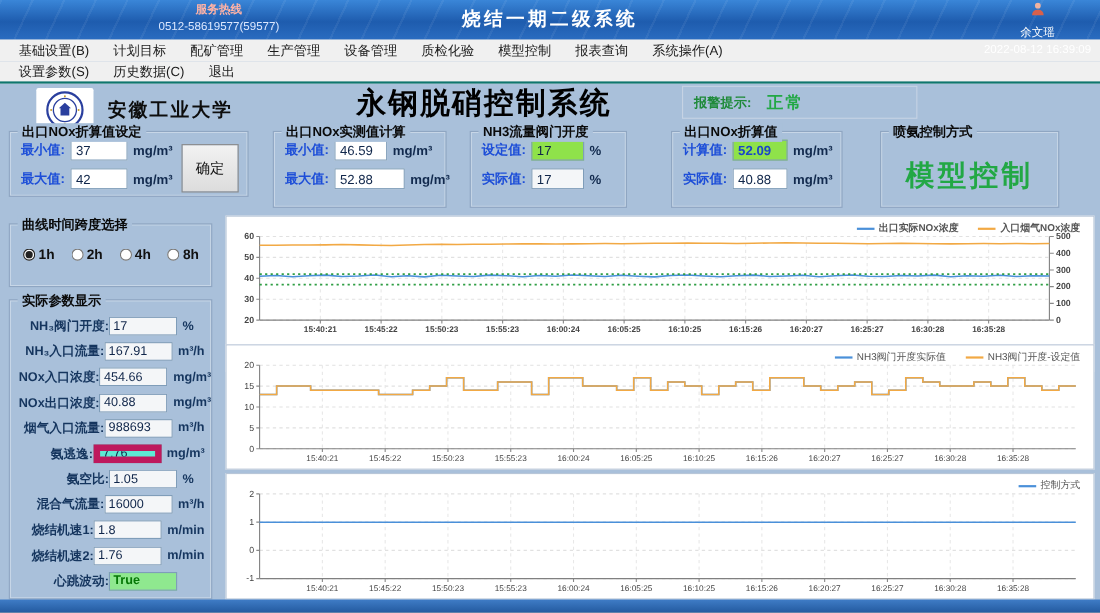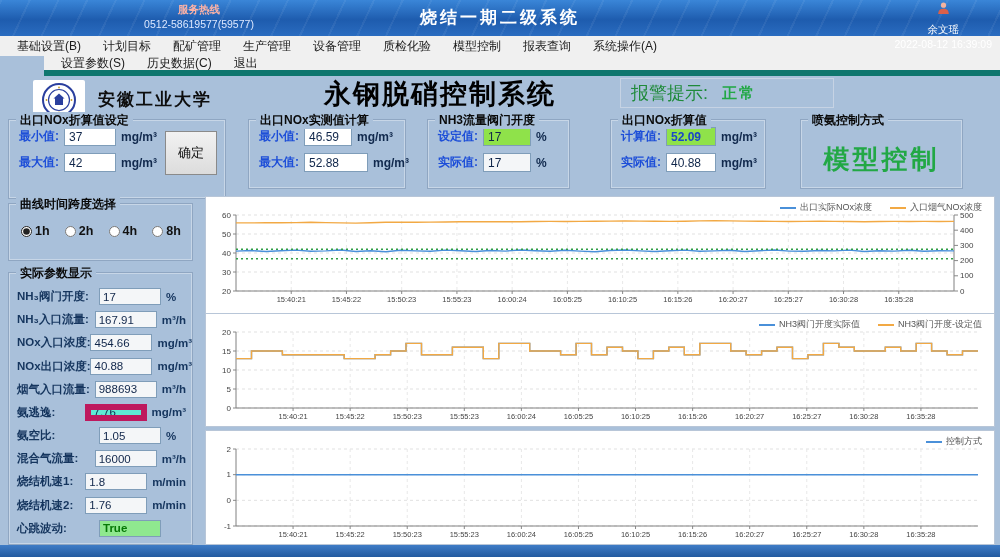--- a/index.html
+++ b/index.html
@@ -17,32 +17,32 @@
   .hotline .hl2{color:#dce8ff;font-size:10.5px;}
   .apptitle{position:absolute;left:0;right:0;top:0;height:36px;line-height:36px;text-align:center;
     color:#fff;font-size:17px;font-weight:bold;letter-spacing:3px;z-index:1;}
   .userblock{position:absolute;right:8px;top:2px;z-index:2;color:#fff;font-size:10.5px;line-height:15px;text-align:left;}
   .userblock .urow{display:flex;align-items:center;gap:4px;flex-direction:column;}
 
   
   .menubar,.submenu{position:absolute;left:0;right:0;background:#f0f0f0;height:20px;
     display:flex;align-items:center;padding-left:6px;}
   .menubar{top:36px;text-align:right;}
-  .submenu{top:56px;border-bottom:6px solid #0f766e;margin-left:44px;}
+  .submenu{top:56px;border-bottom:2px solid #0f766e;}
   .menuitem{font-size:12px;color:#1a1a1a;padding:0 11px;cursor:default;white-space:nowrap;}
 
   
   .logo-box{position:absolute;left:33px;top:80px;width:52px;height:40px;background:#fff;
     border-radius:2px;display:flex;align-items:center;justify-content:center;}
   .univ-name{position:absolute;left:98px;top:88px;font-size:17px;font-weight:bold;color:#0d0d0d;letter-spacing:2px;}
   .sys-title{position:absolute;left:270px;top:76px;width:340px;text-align:center;
     font-size:27px;font-weight:bold;color:#000;letter-spacing:2px;}
   .alarm-box{position:absolute;left:620px;top:78px;width:214px;height:30px;border:1px solid #c6d3e4;
     display:flex;align-items:center;gap:14px;padding:0 10px;}
-  .alarm-label{font-size:18px;font-weight:normal;color:#1f8a3a;}
+  .alarm-label{font-size:12px;font-weight:bold;color:#1f8a3a;}
   .alarm-status{font-size:15px;font-weight:bold;color:#22a845;letter-spacing:2px;}
 
   
   .gbox{position:absolute;border:1px solid #8fa6c2;box-shadow:inset 0 0 0 1px rgba(255,255,255,.35);}
   .gbox>.gtitle{position:absolute;top:-8px;left:7px;background:#a9c0da;padding:0 4px;
     font-size:12px;font-weight:bold;color:#0a0a0a;white-space:nowrap;}
   .frow{display:flex;align-items:center;gap:5px;margin:7px 0 0 10px;}
   .flabel{font-size:12px;color:#1d4ed8;font-weight:bold;white-space:nowrap;}
   .fvalue{height:19px;border:1px solid #7f9db9;background:#fff;font-size:12px;color:#10264a;
     padding:0 4px;font-family:inherit;}
@@ -58,21 +58,21 @@
     font-size:26px;font-weight:bold;color:#22a845;letter-spacing:3px;}
 
   
   .radio-row{display:flex;align-items:center;margin:20px 0 0 12px;gap:4px;}
   .radio-item{display:flex;align-items:center;gap:3px;width:40px;}
   .radio-item input{width:11px;height:11px;margin:0;accent-color:#222;}
   .radio-item label{font-size:12.5px;font-weight:bold;color:#111;}
 
   .param-rows{position:absolute;inset:12px 6px 4px 8px;display:flex;flex-direction:column;justify-content:space-around;}
   .prow{display:flex;align-items:center;}
-  .plabel{font-size:11.5px;font-weight:bold;color:#15355e;width:82px;white-space:nowrap;}
+  .plabel{font-size:11.5px;font-weight:bold;color:#15355e;width:82px;white-space:nowrap;text-align:right;}
   .pvalue{width:62px;height:17px;border:1px solid #7f9db9;background:#f4f6f8;font-size:11.5px;
     color:#10264a;padding:0 3px;font-family:inherit;}
   .pvalue.hl{background:#8fe88f;color:#067806;font-weight:bold;}
   .pvalue.focus{border:6px solid #be185d;background:#5eead4;}
   .punit{font-size:11.5px;font-weight:bold;color:#15355e;margin-left:5px;white-space:nowrap;}
 
   
   .chart-box{position:absolute;left:205px;width:790px;background:#fff;border:1px solid #b8c6d8;}
   .chart-legend{position:absolute;top:4px;right:12px;display:flex;gap:18px;align-items:center;z-index:2;}
   .legend-item{display:flex;align-items:center;gap:4px;font-size:9px;color:#555;}
@@ -136,21 +136,21 @@
         <circle cx="30.5" cy="18" r="0.9" fill="#c59a2a"></circle>
     </svg>
   </div>
   <div class="univ-name">安徽工业大学</div>
   <div class="sys-title">永钢脱硝控制系统</div>
   <div class="alarm-box">
     <span class="alarm-label">报警提示:</span>
     <span class="alarm-status">正常</span>
   </div>
 
-  <div class="gbox" style="left:8px;top:119px;width:218px;height:80px;">
+  <div class="gbox" style="left:8px;top:119px;width:218px;height:60px;">
     <span class="gtitle">出口NOx折算值设定</span>
     <div class="frow">
       <span class="flabel">最小值:</span>
       <input class="fvalue" style="width: 52px;" value="37">
       <span class="funit">mg/m³</span>
     </div>
     <div class="frow">
       <span class="flabel">最大值:</span>
       <input class="fvalue" style="width: 52px;" value="42">
       <span class="funit">mg/m³</span>
@@ -281,21 +281,21 @@
           <span class="punit">m/min</span>
         </div>
         <div class="prow">
           <span class="plabel">心跳波动:</span>
           <input class="pvalue hl" readonly="" value="True" style="">
           <span class="punit"></span>
         </div>
       </div>
   </div>
 
-  <div class="chart-box" id="chart0" style="top:196px;height:142px;">
+  <div class="chart-box" id="chart0" style="top:196px;height:142px;font-weight:bold;">
       <div class="chart-legend">
         <span class="legend-item">
           <span class="legend-swatch" style="background: rgb(74, 144, 217);"></span>
           <span>出口实际NOx浓度</span>
         </span>
         <span class="legend-item">
           <span class="legend-swatch" style="background: rgb(242, 169, 68);"></span>
           <span>入口烟气NOx浓度</span>
         </span>
       </div>

